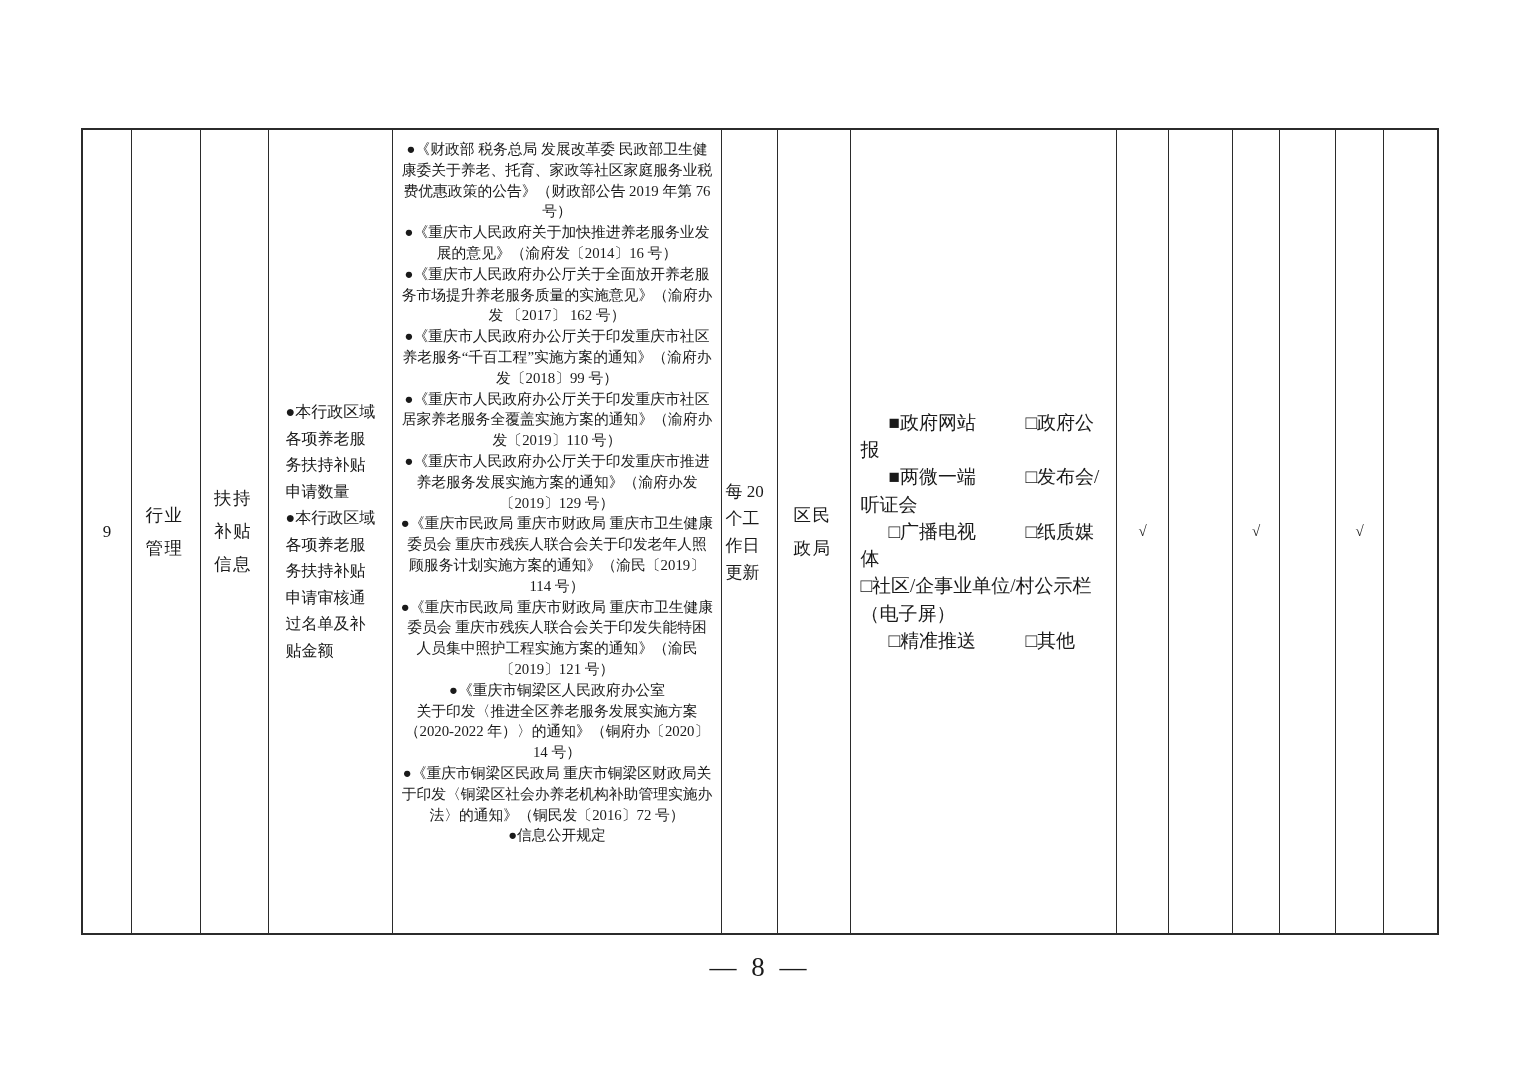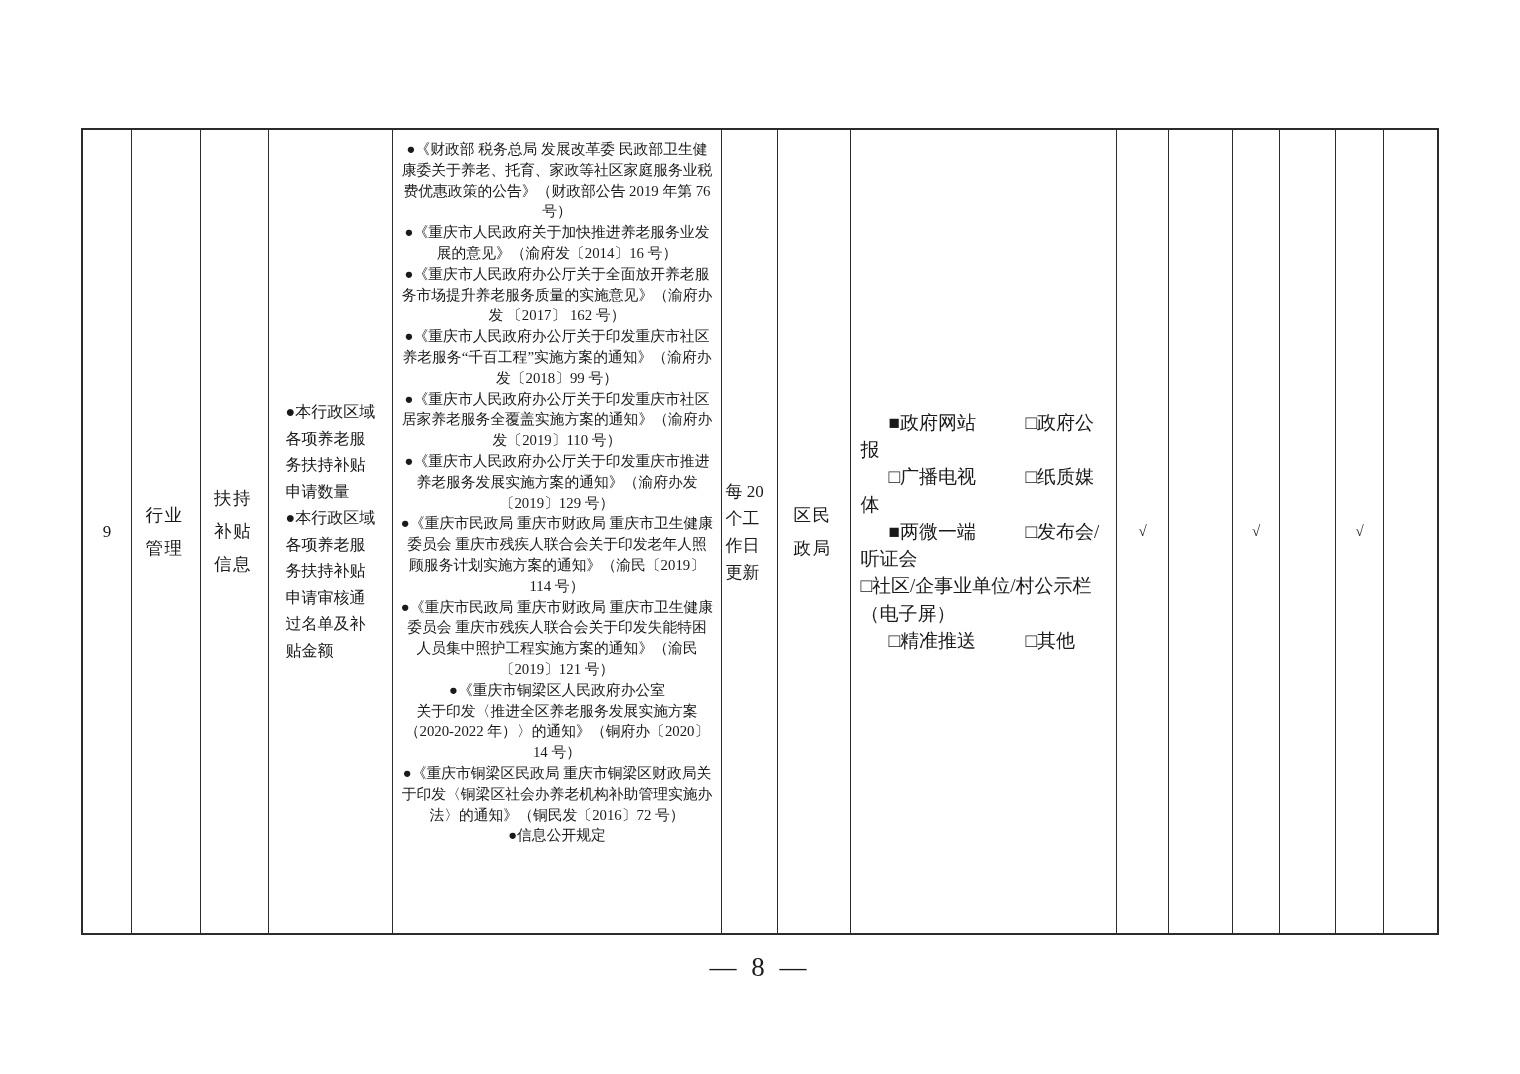--- a/index.html
+++ b/index.html
@@ -135,22 +135,22 @@
       <div class="freq-block">每 20 个工作日更新</div>
     </div>
 
     <div class="cell">
       <div class="vtext">区民政局</div>
     </div>
 
     <div class="cell">
       <div class="channels-block" id="channels-list">
           <div class="ch-row"><span class="ch-left">■政府网站</span><span>□政府公报</span></div>
+          <div class="ch-row"><span class="ch-left">■两微一端</span><span>□发布会/听证会</span></div>
           <div class="ch-row"><span class="ch-left">□广播电视</span><span>□纸质媒体</span></div>
-          <div class="ch-row"><span class="ch-left">■两微一端</span><span>□发布会/听证会</span></div>
           <div class="ch-row"><span>□社区/企事业单位/村公示栏</span></div>
           <div class="ch-row"><span>（电子屏）</span></div>
           <div class="ch-row"><span class="ch-left">□精准推送</span><span>□其他</span></div>
         </div>
     </div>
 
     <div class="cell">
       <span class="mark-text">√</span>
     </div>
     <div class="cell">

